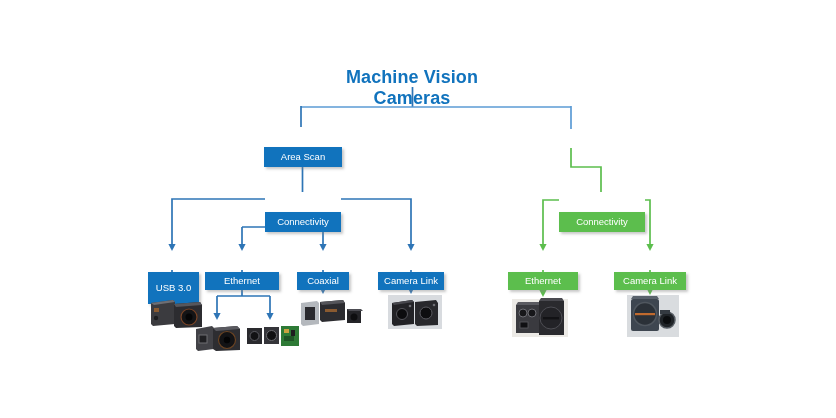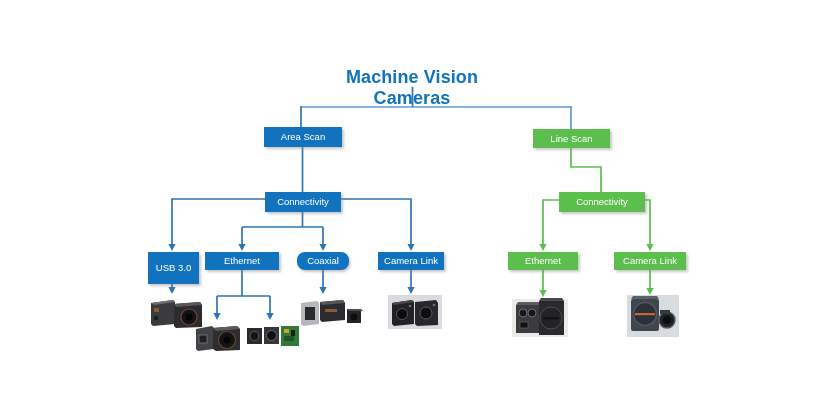--- a/index.html
+++ b/index.html
@@ -9,30 +9,31 @@
   }
   #connectors{position:absolute;left:0;top:0;width:836px;height:418px;}
   .title{
     position:absolute;left:312px;top:67px;width:200px;text-align:center;
     font-size:18px;font-weight:bold;color:#1173BD;letter-spacing:.1px;
   }
   .node{
     position:absolute;display:flex;align-items:center;justify-content:center;
     color:#fff;font-size:9.5px;line-height:1;
     box-shadow:1.5px 2px 2.5px rgba(130,130,130,.45);
+    margin-top:20px;
   }
   .blue{background:#1173BD;}
   .green{background:#5CBE4D;}
   .n-area{left:264px;top:127px;width:78px;height:20px;}
   .n-line{left:533px;top:129px;width:77px;height:19px;}
   .n-connb{left:265px;top:192px;width:76px;height:20px;}
   .n-conng{left:559px;top:192px;width:86px;height:20px;}
   .n-usb3{left:148px;top:252px;width:51px;height:32px;}
   .n-ethb{left:205px;top:252px;width:74px;height:18px;}
-  .n-coax{left:297px;top:252px;width:52px;height:18px;border-radius:8px;}
+  .n-coax{left:297px;top:252px;width:52px;height:18px;}
   .n-clb{left:378px;top:252px;width:66px;height:18px;}
   .n-ethg{left:508px;top:252px;width:70px;height:18px;}
   .n-clg{left:614px;top:252px;width:72px;height:18px;}
   .photo{position:absolute;}
 </style>
 </head>
 <body>
 
 <div id="stage">
 
@@ -78,21 +79,20 @@
       <path d="M543,251 l-3.6,-7 h7.2 z"></path>
       <path d="M650,251 l-3.6,-7 h7.2 z"></path>
       <path d="M543,297 l-3.6,-7 h7.2 z"></path>
       <path d="M650,295 l-3.6,-7 h7.2 z"></path>
     </g>
   </svg>
 
   <div class="title">Machine Vision Cameras</div>
 
   <div class="node blue n-area">Area Scan</div>
-  <div class="node green n-line">Line Scan</div>
   <div class="node blue n-connb">Connectivity</div>
   <div class="node green n-conng">Connectivity</div>
   <div class="node blue n-usb3">USB 3.0</div>
   <div class="node blue n-ethb">Ethernet</div>
   <div class="node blue n-coax">Coaxial</div>
   <div class="node blue n-clb">Camera Link</div>
   <div class="node green n-ethg">Ethernet</div>
   <div class="node green n-clg">Camera Link</div>
 
   <div class="photo" style="left:148px;top:295px">

